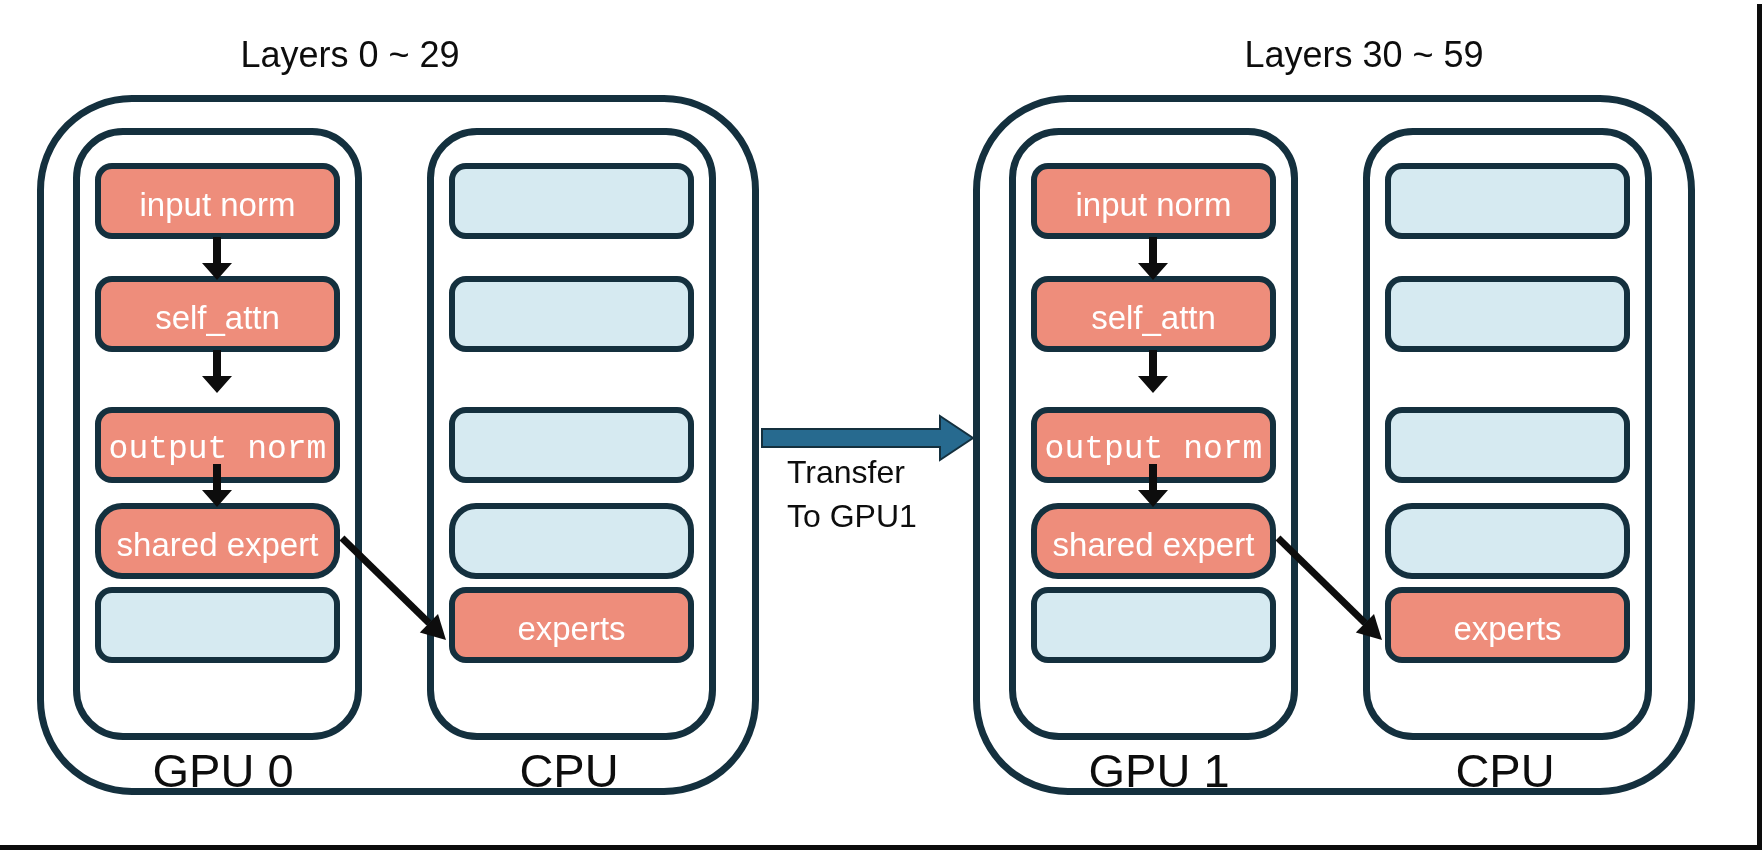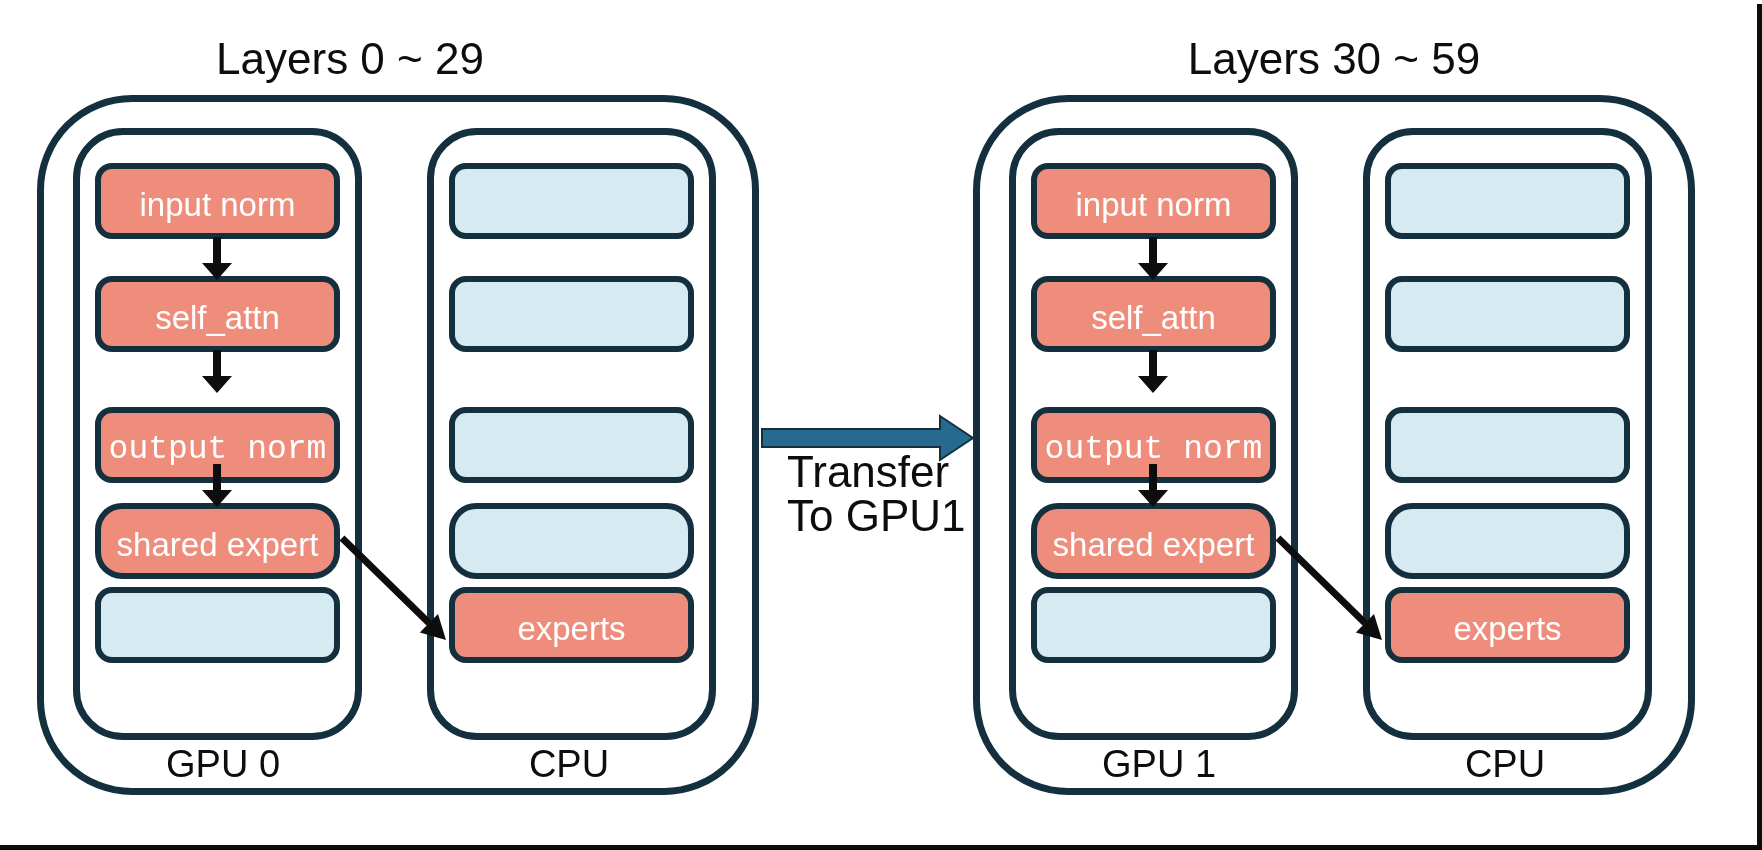--- a/index.html
+++ b/index.html
@@ -2,21 +2,21 @@
 <html style="--outline: #14303e; --salmon: #ee8d7b; --light-blue: #d6eaf1; --transfer-arrow: #276a8f; --text: #0d0d0d; --box-text: #ffffff;"><head>
 <meta charset="utf-8">
 <style>
   html,body{margin:0;padding:0;background:#ffffff;}
   #canvas{
     position:relative;width:1762px;height:850px;background:#ffffff;overflow:hidden;
     font-family:"Liberation Sans", sans-serif;
   }
   .group-title{
     position:absolute;top:34px;transform:translateX(-50%);
-    font-size:44px;color:var(--text);white-space:nowrap;
+    font-size:36px;color:var(--text);white-space:nowrap;
   }
   .group{position:absolute;top:95px;width:722px;height:700px;}
   .outer-rect{
     position:absolute;inset:0;border:7px solid var(--outline);
     border-radius:95px;background:#ffffff;box-sizing:border-box;
   }
   .col{
     position:absolute;top:33px;width:289px;height:612px;
     border:7px solid var(--outline);border-radius:50px;background:#ffffff;
     box-sizing:border-box;
@@ -29,38 +29,38 @@
     display:flex;align-items:center;justify-content:center;
   }
   .box.gpu-col{left:58px;}
   .box.cpu-col{left:412px;}
   .box[data-type="salmon"]{background:var(--salmon);}
   .box[data-type="blue"]{background:var(--light-blue);}
   .box-label{color:var(--box-text);font-size:33px;white-space:nowrap;margin-top:8px;}
   .r0{top:68px;}.r1{top:181px;}.r2{top:312px;font-family:Liberation Mono, monospace;}.r3{top:408px;border-radius:27px;}.r4{top:492px;}
   .col-label{
     position:absolute;top:648px;transform:translateX(-50%);
-    font-size:38px;color:var(--text);white-space:nowrap;
+    font-size:47px;color:var(--text);white-space:nowrap;
   }
   .flow-arrows{position:absolute;left:0;top:0;pointer-events:none;}
   .transfer-arrow-svg{position:absolute;left:755px;top:400px;}
   .transfer-caption{
     position:absolute;left:787px;top:450px;
-    font-size:44px;line-height:44px;color:var(--text);white-space:nowrap;
+    font-size:32px;line-height:44px;color:var(--text);white-space:nowrap;
   }
   .edge-right{position:absolute;left:1757px;top:4px;width:5px;height:846px;background:#0c0c0c;}
   .edge-bottom{position:absolute;left:0;top:845px;width:1762px;height:5px;background:#0c0c0c;}
 </style>
 </head>
 <body>
 
 <div id="canvas">
 
   <div class="group-title" style="left:350px">Layers 0 ~ 29</div>
-  <div class="group-title" style="left:1334px">Layers 30 ~ 59</div>
+  <div class="group-title" style="left:1364px">Layers 30 ~ 59</div>
 
   <div class="group" style="left:37px">
     <div class="outer-rect"></div>
 
     <div class="col gpu"></div>
     <div class="col cpu"></div>
 
     <div class="box gpu-col r0" data-type="salmon">
         <span class="box-label">input norm</span>
       </div>

